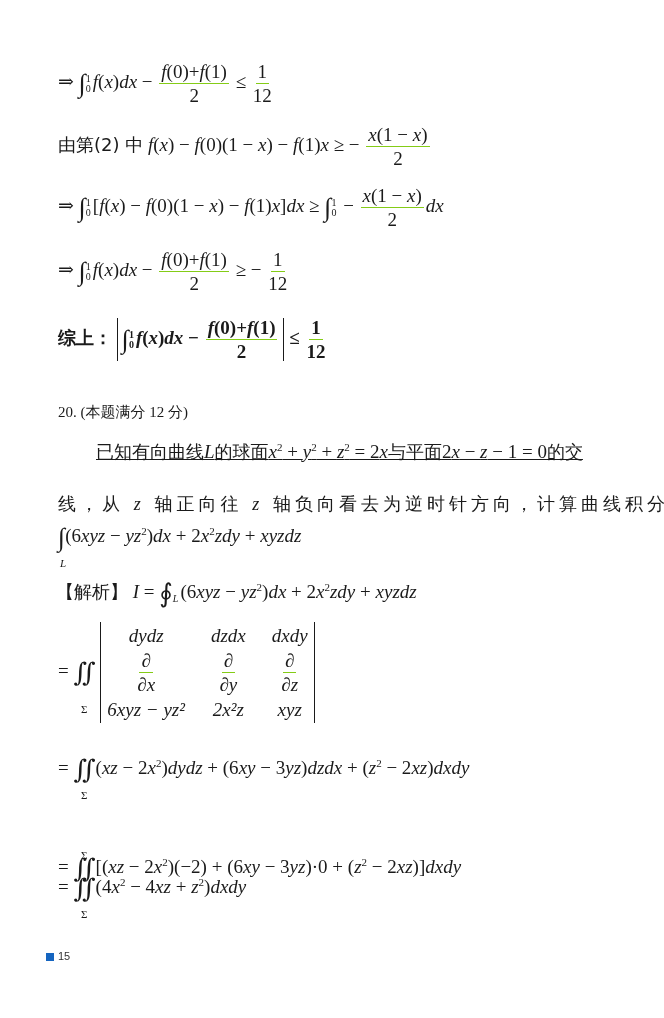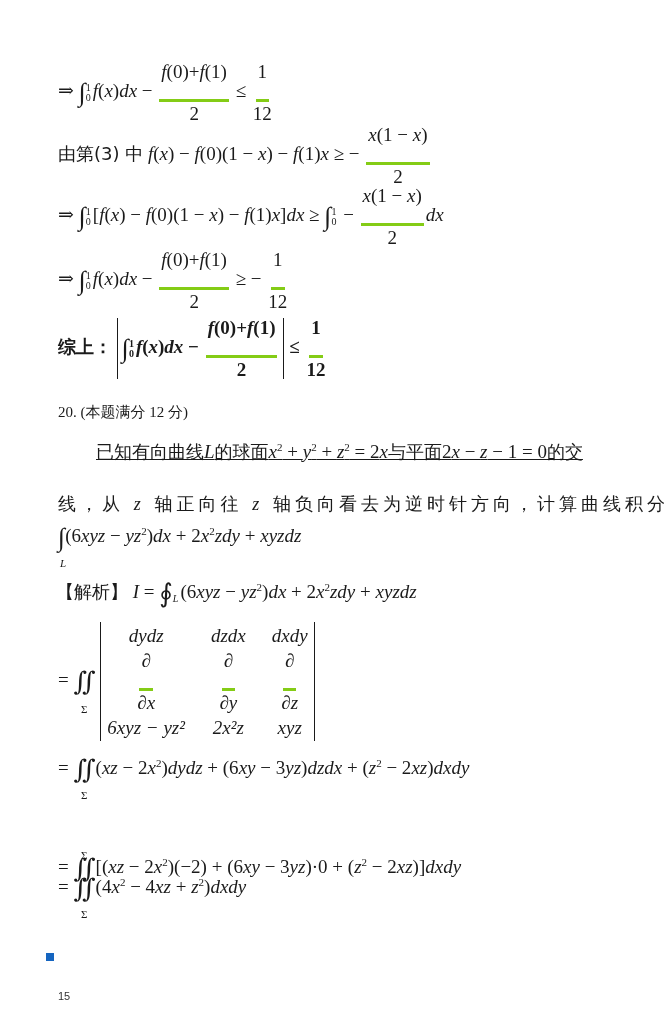--- a/index.html
+++ b/index.html
@@ -2,53 +2,53 @@
 <html><head>
 <meta charset="utf-8">
 <style>
   html, body { margin:0; padding:0; background:#ffffff; }
   body { width:664px; height:1018px; position:relative; overflow:hidden;
          font-family:"Liberation Serif", "DejaVu Serif", serif; color:#1a1a1a; }
   .line { position:absolute; left:58px; white-space:nowrap; font-size:19px; line-height:1; }
   .m { font-style:italic; font-family:"Liberation Serif", serif; }
   .up { font-style:normal; }
   .frac { display:inline-flex; flex-direction:column; align-items:center; vertical-align:middle; margin:0 2px; }
-  .frac .num { padding:0 2px 18px; border-bottom:3px solid #84cc16; }
+  .frac .num { padding:0 2px 2px; border-bottom:1px solid #84cc16; }
   .frac .den { padding-top:2px; }
   .int { font-size:26px; font-style:normal; vertical-align:-4px; }
   .lim { display:inline-flex; flex-direction:column; font-size:10px; vertical-align:middle; margin-right:2px; }
   sup { font-size:11px; }
   .cn { font-family:"DejaVu Sans", sans-serif; font-size:18px; font-style:normal; }
   .det { display:inline-grid; grid-template-columns:auto auto auto; column-gap:26px; row-gap:6px;
          border-left:1px solid #1a1a1a; border-right:1px solid #1a1a1a; padding:4px 6px;
          vertical-align:middle; text-align:center; }
   .subsig { position:absolute; font-size:11px; }
   .pagemark { position:absolute; left:46px; top:953px; width:8px; height:8px; background:#1565c0; }
-  .pagenum { position:absolute; left:58px; top:950px; font-family:"Liberation Sans", sans-serif; font-size:11px; color:#333;margin-top:40px; }
+  .pagenum { position:absolute; left:58px; top:950px; font-family:"Liberation Sans", sans-serif; font-size:11px; color:#333; }
 </style>
 </head>
 <body>
 
 <div class="line" style="top:62px;">
   <span class="up">⇒</span> <span class="int">∫</span><span class="lim">
       <span>1</span>
       <span>0</span>
     </span><span class="m">f</span>(<span class="m">x</span>)<span class="m">dx</span> −
   <span class="frac">
       <span class="num"><span class="m">f</span>(0)+<span class="m">f</span>(1)</span>
       <span class="den">2</span>
     </span> ≤
   <span class="frac">
       <span class="num">1</span>
       <span class="den">12</span>
     </span>
 </div>
 
 <div class="line" style="top:125px;">
-  <span class="cn">由第(3) 中</span> <span class="m">f</span>(<span class="m">x</span>) − <span class="m">f</span>(0)(1 − <span class="m">x</span>) − <span class="m">f</span>(1)<span class="m">x</span> ≥ −
+  <span class="cn">由第(2) 中</span> <span class="m">f</span>(<span class="m">x</span>) − <span class="m">f</span>(0)(1 − <span class="m">x</span>) − <span class="m">f</span>(1)<span class="m">x</span> ≥ −
   <span class="frac">
       <span class="num"><span class="m">x</span>(1 − <span class="m">x</span>)</span>
       <span class="den">2</span>
     </span>
 </div>
 
 <div class="line" style="top:186px;">
   <span class="up">⇒</span> <span class="int">∫</span><span class="lim">
       <span>1</span>
       <span>0</span>

